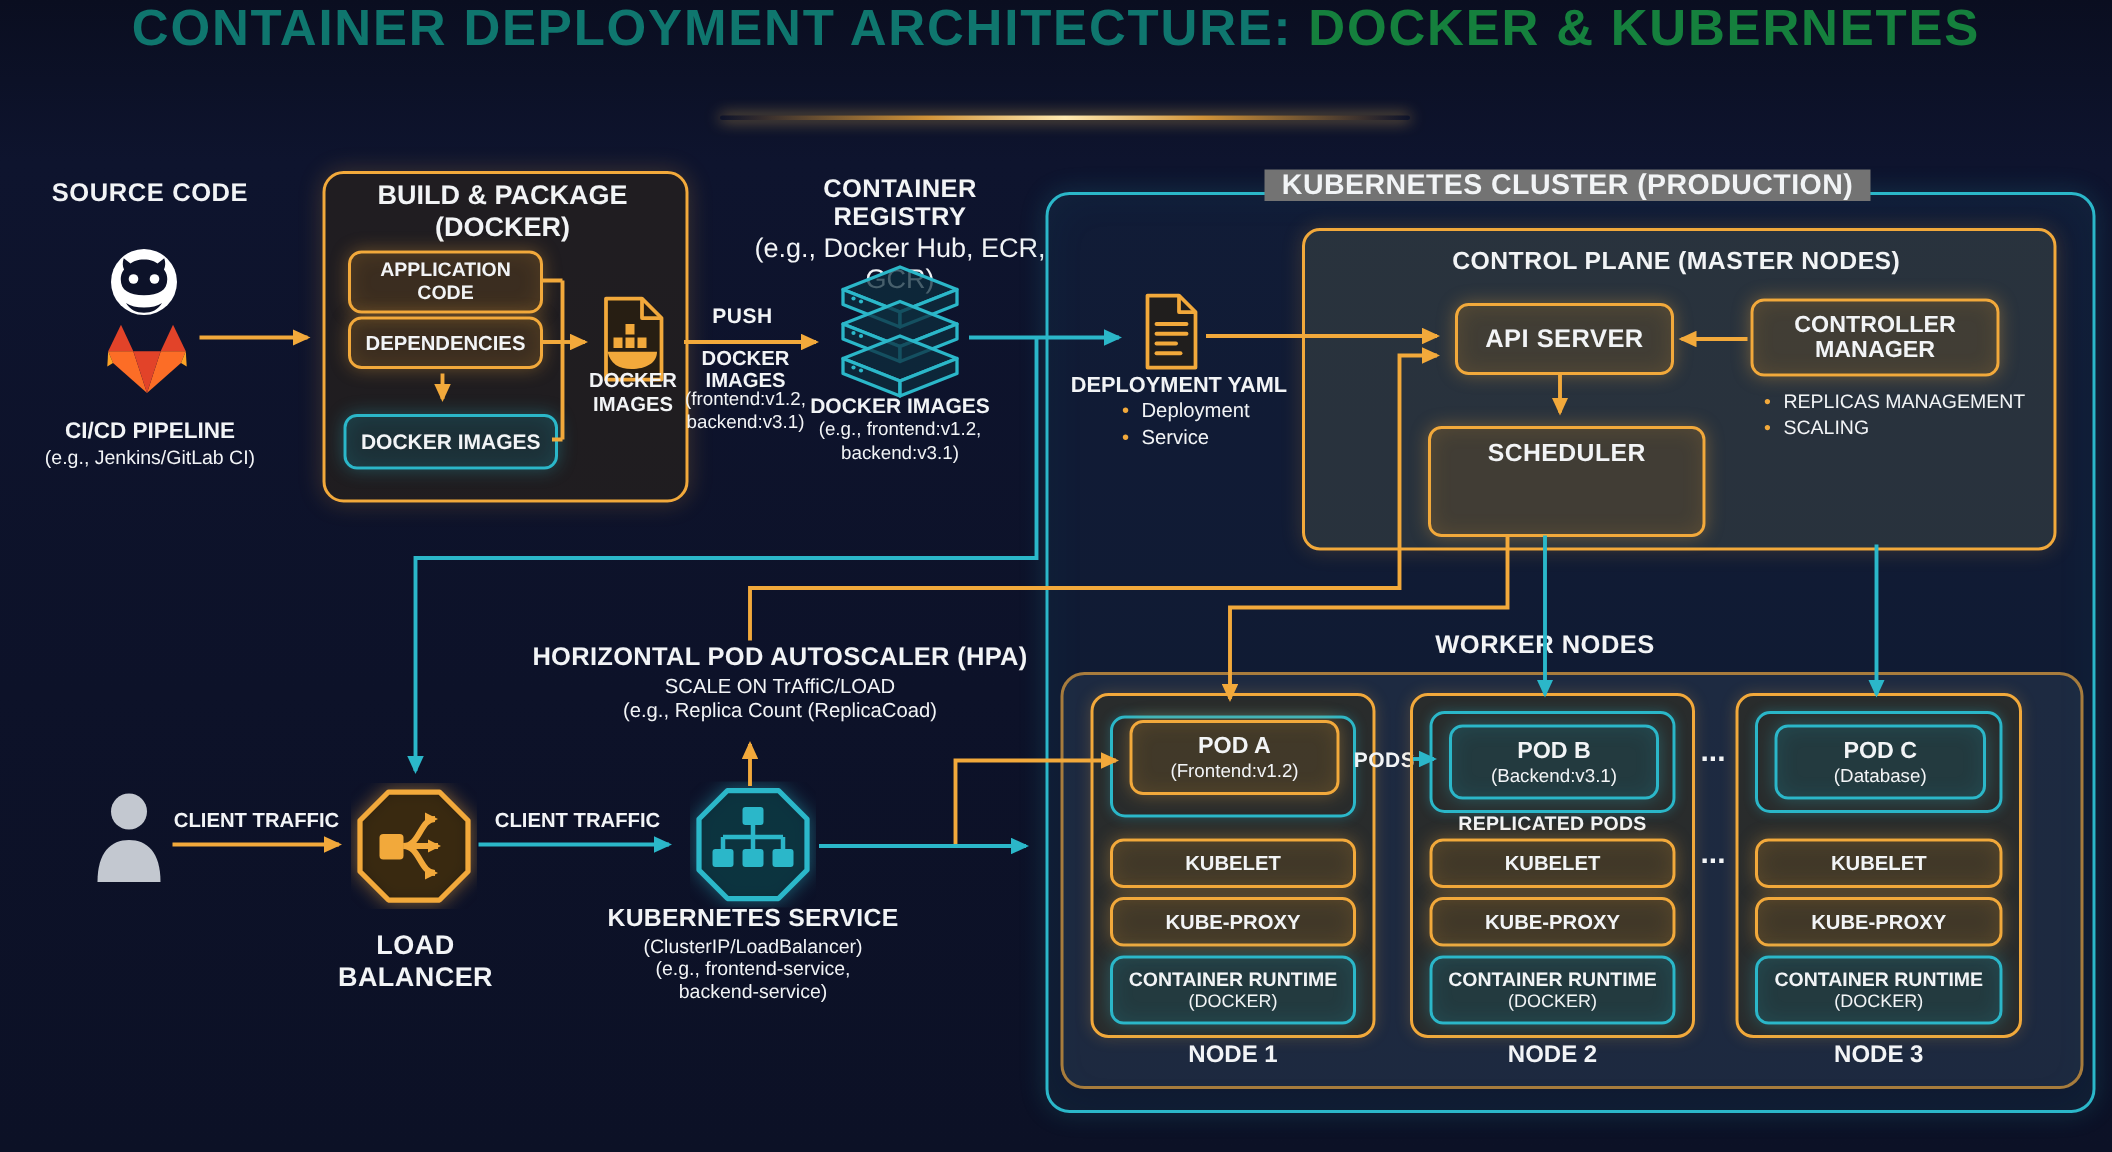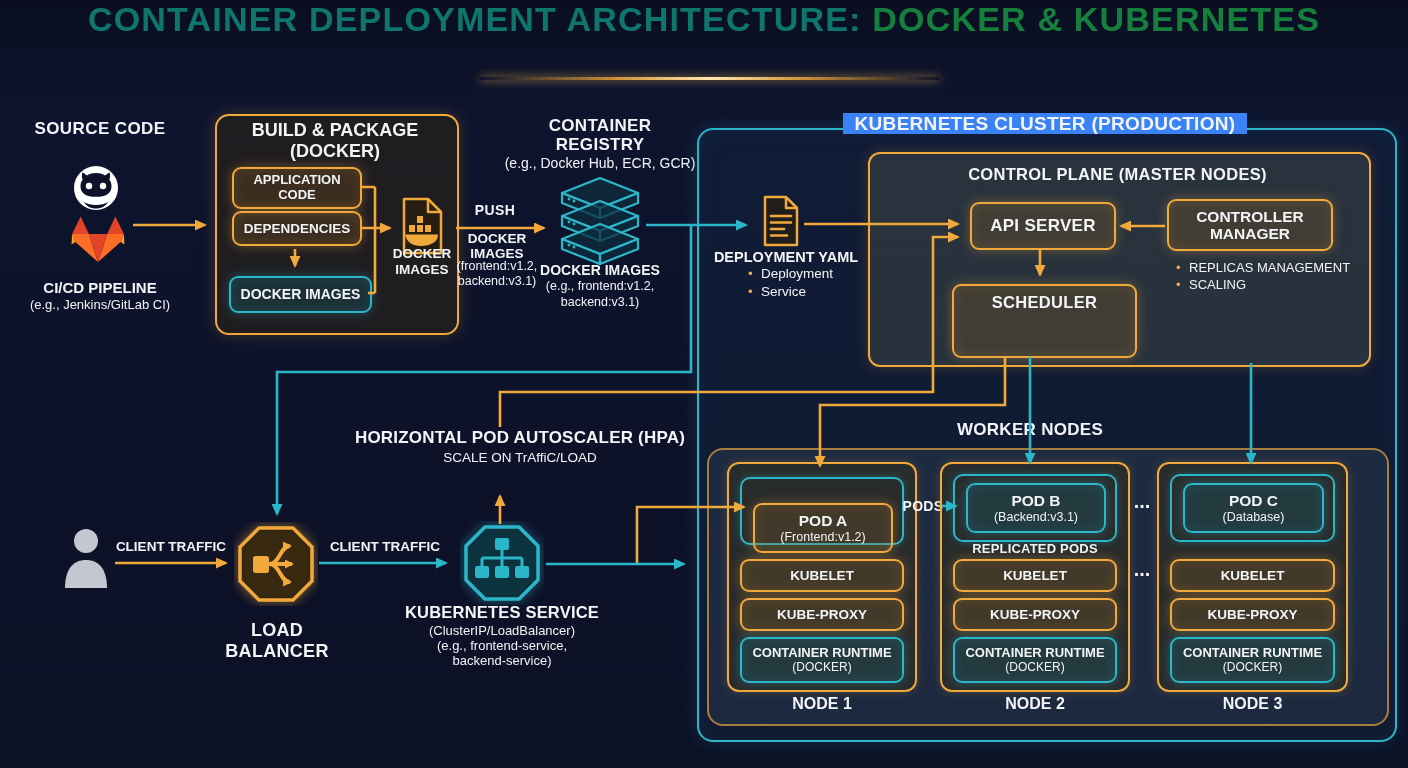--- a/index.html
+++ b/index.html
@@ -91,21 +91,21 @@
 <div class="abs c b" style="left:456px;top:231px;width:82px;font-size:13.5px;line-height:1.12;">DOCKER IMAGES</div>
 <div class="abs c" style="left:448px;top:259px;width:98px;font-size:12.5px;line-height:1.2;">
   <div>(frontend:v1.2,</div>
   <div>backend:v3.1)</div>
 </div>
 
 <div class="abs c b" style="left:520px;top:117px;width:160px;font-size:17px;line-height:1.1;letter-spacing:.3px;">
   <div>CONTAINER</div>
   <div>REGISTRY</div>
 </div>
-<div class="abs c" style="left:495px;top:155px;width:210px;font-size:14px;">(e.g., Docker Hub, ECR, GCR)</div>
+<div class="abs c" style="left:495px;top:155px;width:210px;font-size:18px;">(e.g., Docker Hub, ECR, GCR)</div>
 
 <svg class="abs" style="left:556px;top:176px;" width="88" height="92" viewBox="0 0 88 92">
   <g stroke="#2BB7C9" stroke-width="2.2" fill="rgba(13,45,62,.75)" stroke-linejoin="round">
     <g>
       <path d="M44,2 L82,17 L44,32 L6,17 Z"></path>
       <path d="M6,17 L6,27 L44,42 L44,32 Z"></path>
       <path d="M82,17 L82,27 L44,42 L44,32 Z"></path>
     </g>
     <g transform="translate(0,23)">
       <path d="M44,2 L82,17 L44,32 L6,17 Z"></path>
@@ -128,21 +128,21 @@
   </g>
 </svg>
 <div class="abs c b" style="left:520px;top:262px;width:160px;font-size:14px;">DOCKER IMAGES</div>
 <div class="abs c" style="left:510px;top:279px;width:180px;font-size:12.5px;line-height:1.25;">
   <div>(e.g., frontend:v1.2,</div>
   <div>backend:v3.1)</div>
 </div>
 
 <div class="abs panel-cluster" style="left:697px;top:128px;width:696px;height:610px;"></div>
 <div class="abs c" style="left:697px;top:113px;width:696px;">
-  <span class="b" style="background:#3b82f6;padding:0 12px;font-size:19px;letter-spacing:.3px;">KUBERNETES CLUSTER (PRODUCTION)</span>
+  <span class="b" style="background:#737373;padding:0 12px;font-size:19px;letter-spacing:.3px;">KUBERNETES CLUSTER (PRODUCTION)</span>
 </div>
 
 <div class="abs panel-cp" style="left:868px;top:152px;width:499px;height:211px;"></div>
 <div class="abs c b" style="left:868px;top:165px;width:499px;font-size:16.5px;letter-spacing:.3px;">CONTROL PLANE (MASTER NODES)</div>
 <div class="abs obox flex c" style="left:970px;top:202px;width:142px;height:44px;font-size:17px;font-weight:bold;letter-spacing:.3px;">API SERVER</div>
 <div class="abs obox flex c" style="left:1167px;top:199px;width:166px;height:52px;font-size:15.5px;font-weight:bold;padding:0 18px;box-sizing:border-box;">CONTROLLER MANAGER</div>
 <div class="abs" style="left:1176px;top:259px;font-size:13px;line-height:1.32;">
   <div class="bullet">REPLICAS MANAGEMENT</div>
   <div class="bullet">SCALING</div>
 </div>
@@ -162,20 +162,21 @@
 </svg>
 <div class="abs c b" style="left:705px;top:249px;width:162px;font-size:14.5px;">DEPLOYMENT YAML</div>
 <div class="abs" style="left:748px;top:265px;font-size:13.5px;line-height:1.3;">
   <div class="bullet">Deployment</div>
   <div class="bullet">Service</div>
 </div>
 
 <div class="abs c" style="left:340px;top:428px;width:360px;">
   <div class="b" style="font-size:17px;letter-spacing:.2px;">HORIZONTAL POD AUTOSCALER (HPA)</div>
   <div style="font-size:13.5px;margin-top:2px;">SCALE ON TrAffiC/LOAD</div>
+  <div style="font-size:13.5px;margin-top:1px;">(e.g., Replica Count (ReplicaCoad)</div>
 </div>
 
 <svg class="abs" style="left:60px;top:526px;" width="52" height="66" viewBox="0 0 52 66">
   <circle cx="26" cy="15" r="12" fill="#C3C8D0"></circle>
   <path d="M5,62 c0,-20 9,-28 21,-28 c12,0 21,8 21,28 z" fill="#C3C8D0"></path>
 </svg>
 <div class="abs c b" style="left:110px;top:539px;width:122px;font-size:13.5px;">CLIENT TRAFFIC</div>
 
 <svg class="abs" style="left:234px;top:522px;" width="84" height="84" viewBox="0 0 84 84">
   <defs>
@@ -212,21 +213,21 @@
   <div style="font-size:13px;margin-top:1px;">(ClusterIP/LoadBalancer)</div>
   <div style="font-size:13px;">(e.g., frontend-service,</div>
   <div style="font-size:13px;">backend-service)</div>
 </div>
 
 <div class="abs c b" style="left:880px;top:420px;width:300px;font-size:17px;letter-spacing:.3px;">WORKER NODES</div>
 <div class="abs panel-worker" style="left:707px;top:448px;width:678px;height:274px;"></div>
 
 <div class="abs panel-node" style="left:727px;top:462px;width:186px;height:226px;">
   <div class="abs pod-wrap" style="left:11px;top:13px;width:160px;height:64px;"></div>
-  <div class="abs obox flex c" style="left:24px;top:39px;width:136px;height:46px;">
+  <div class="abs obox flex c" style="left:24px;top:16px;width:136px;height:46px;">
     <div class="b" style="font-size:15.5px;">POD A</div>
     <div style="font-size:12.5px;">(Frontend:v1.2)</div>
   </div>
   <div class="abs obox flex c b" style="left:11px;top:95px;width:160px;height:29px;font-size:13.5px;">KUBELET</div>
   <div class="abs obox flex c b" style="left:11px;top:134px;width:160px;height:29px;font-size:13.5px;">KUBE-PROXY</div>
   <div class="abs tbox flex c" style="left:11px;top:173px;width:160px;height:42px;">
     <div class="b" style="font-size:13px;">CONTAINER RUNTIME</div>
     <div style="font-size:12px;">(DOCKER)</div>
   </div>
   <div class="abs c b" style="left:0;top:231px;width:186px;font-size:16px;">NODE 1</div>

